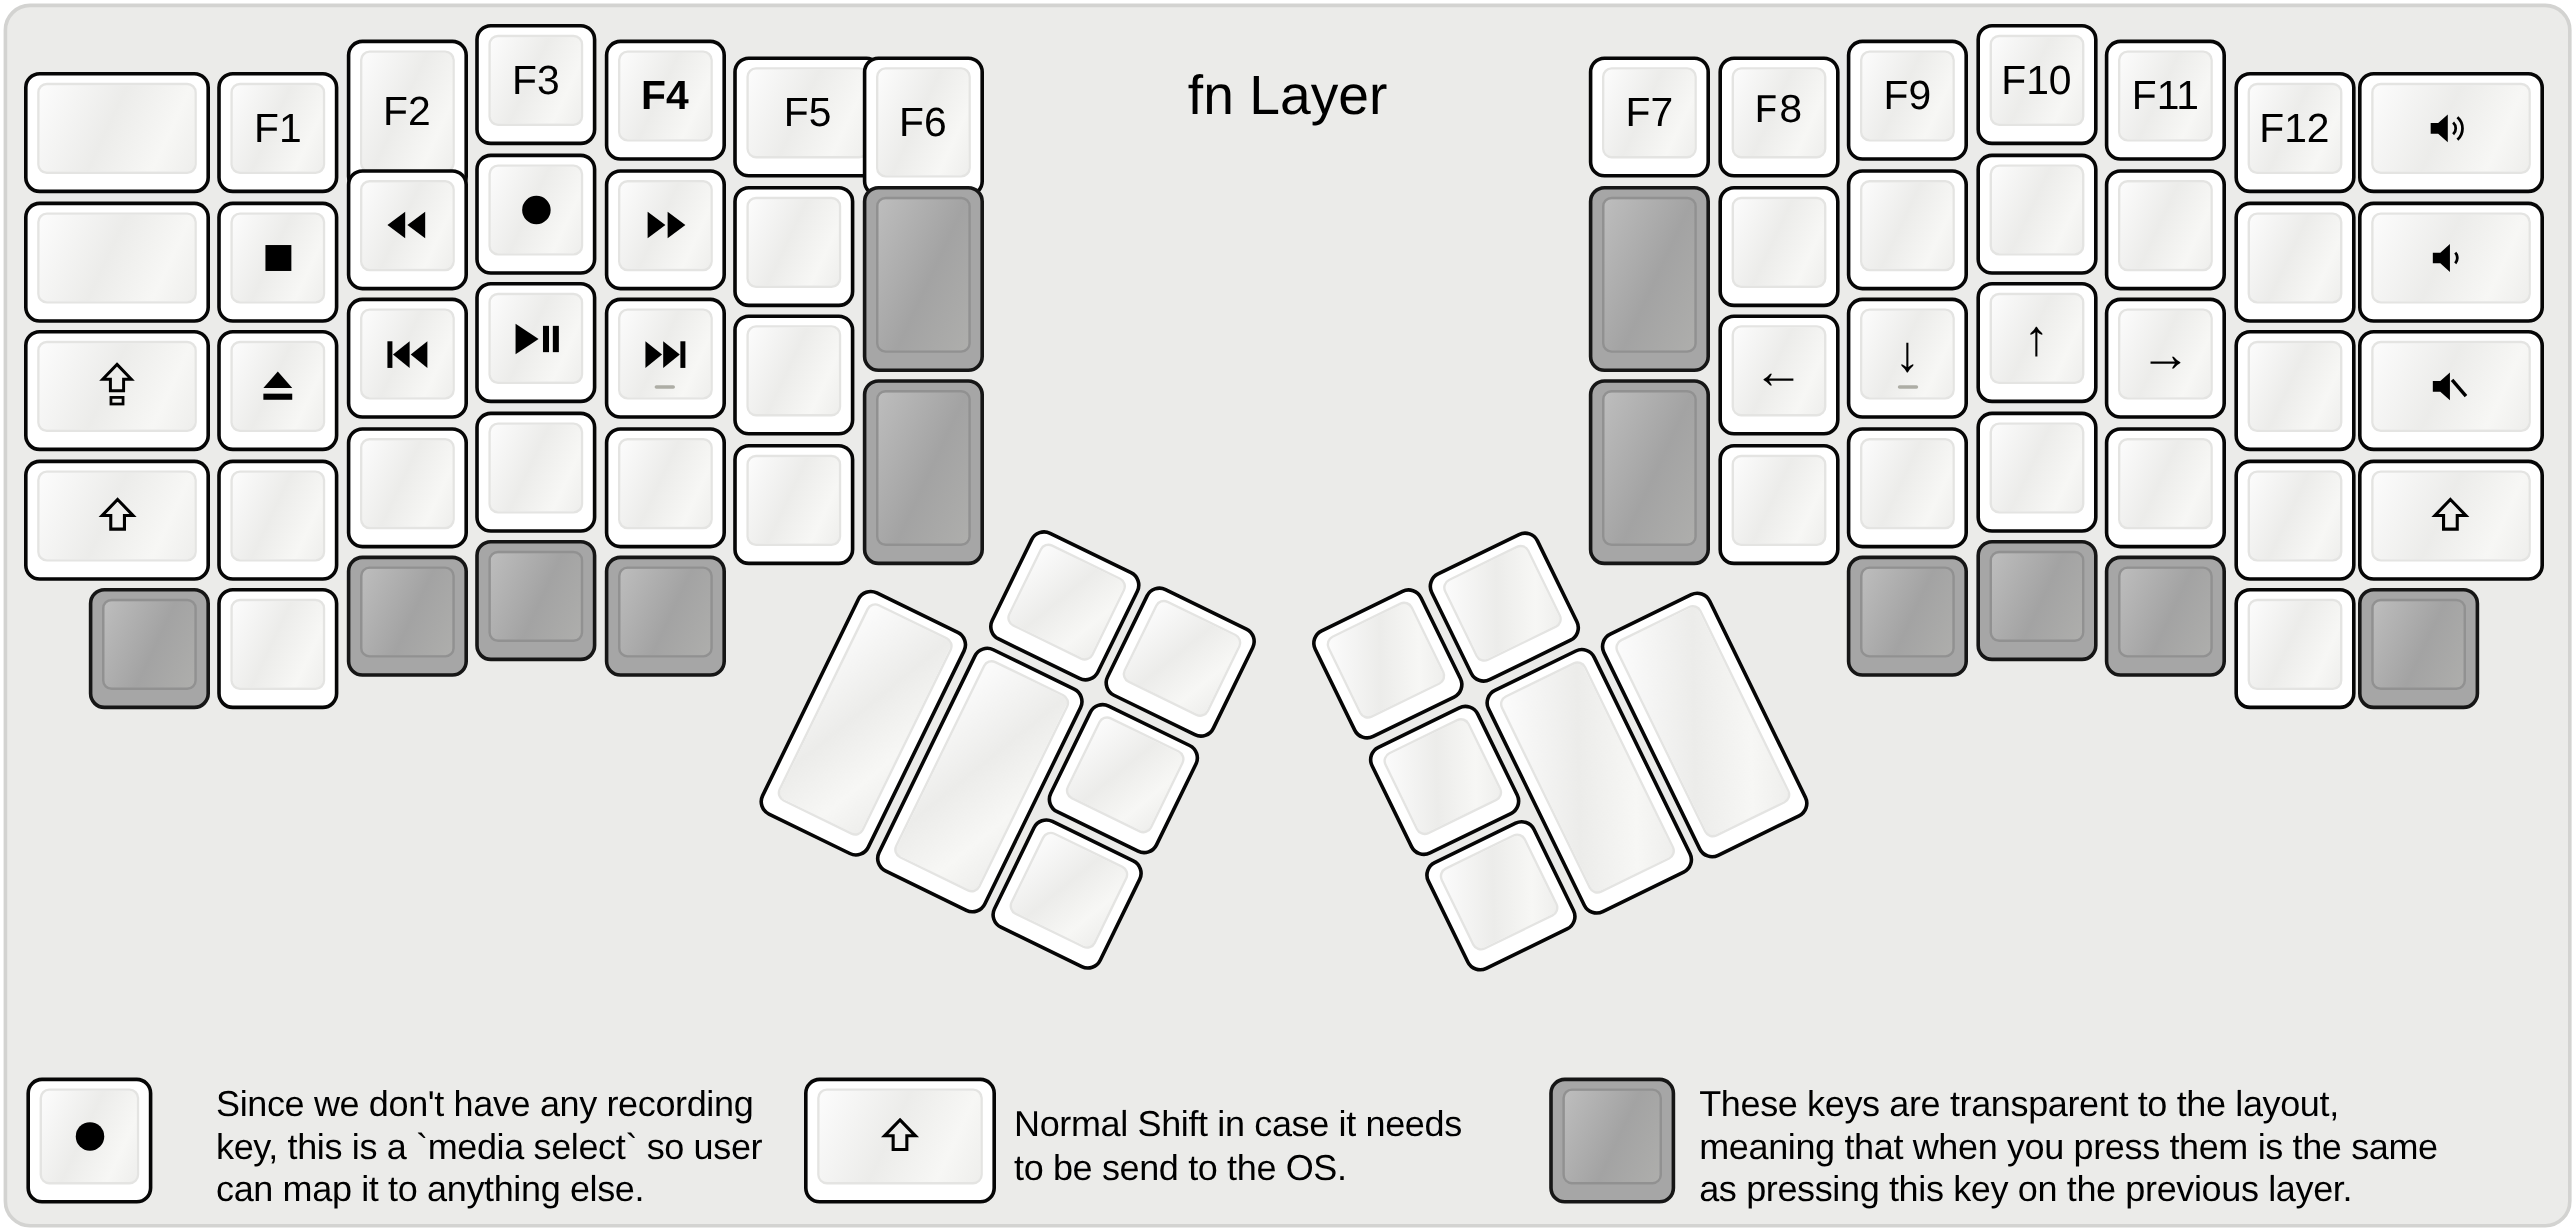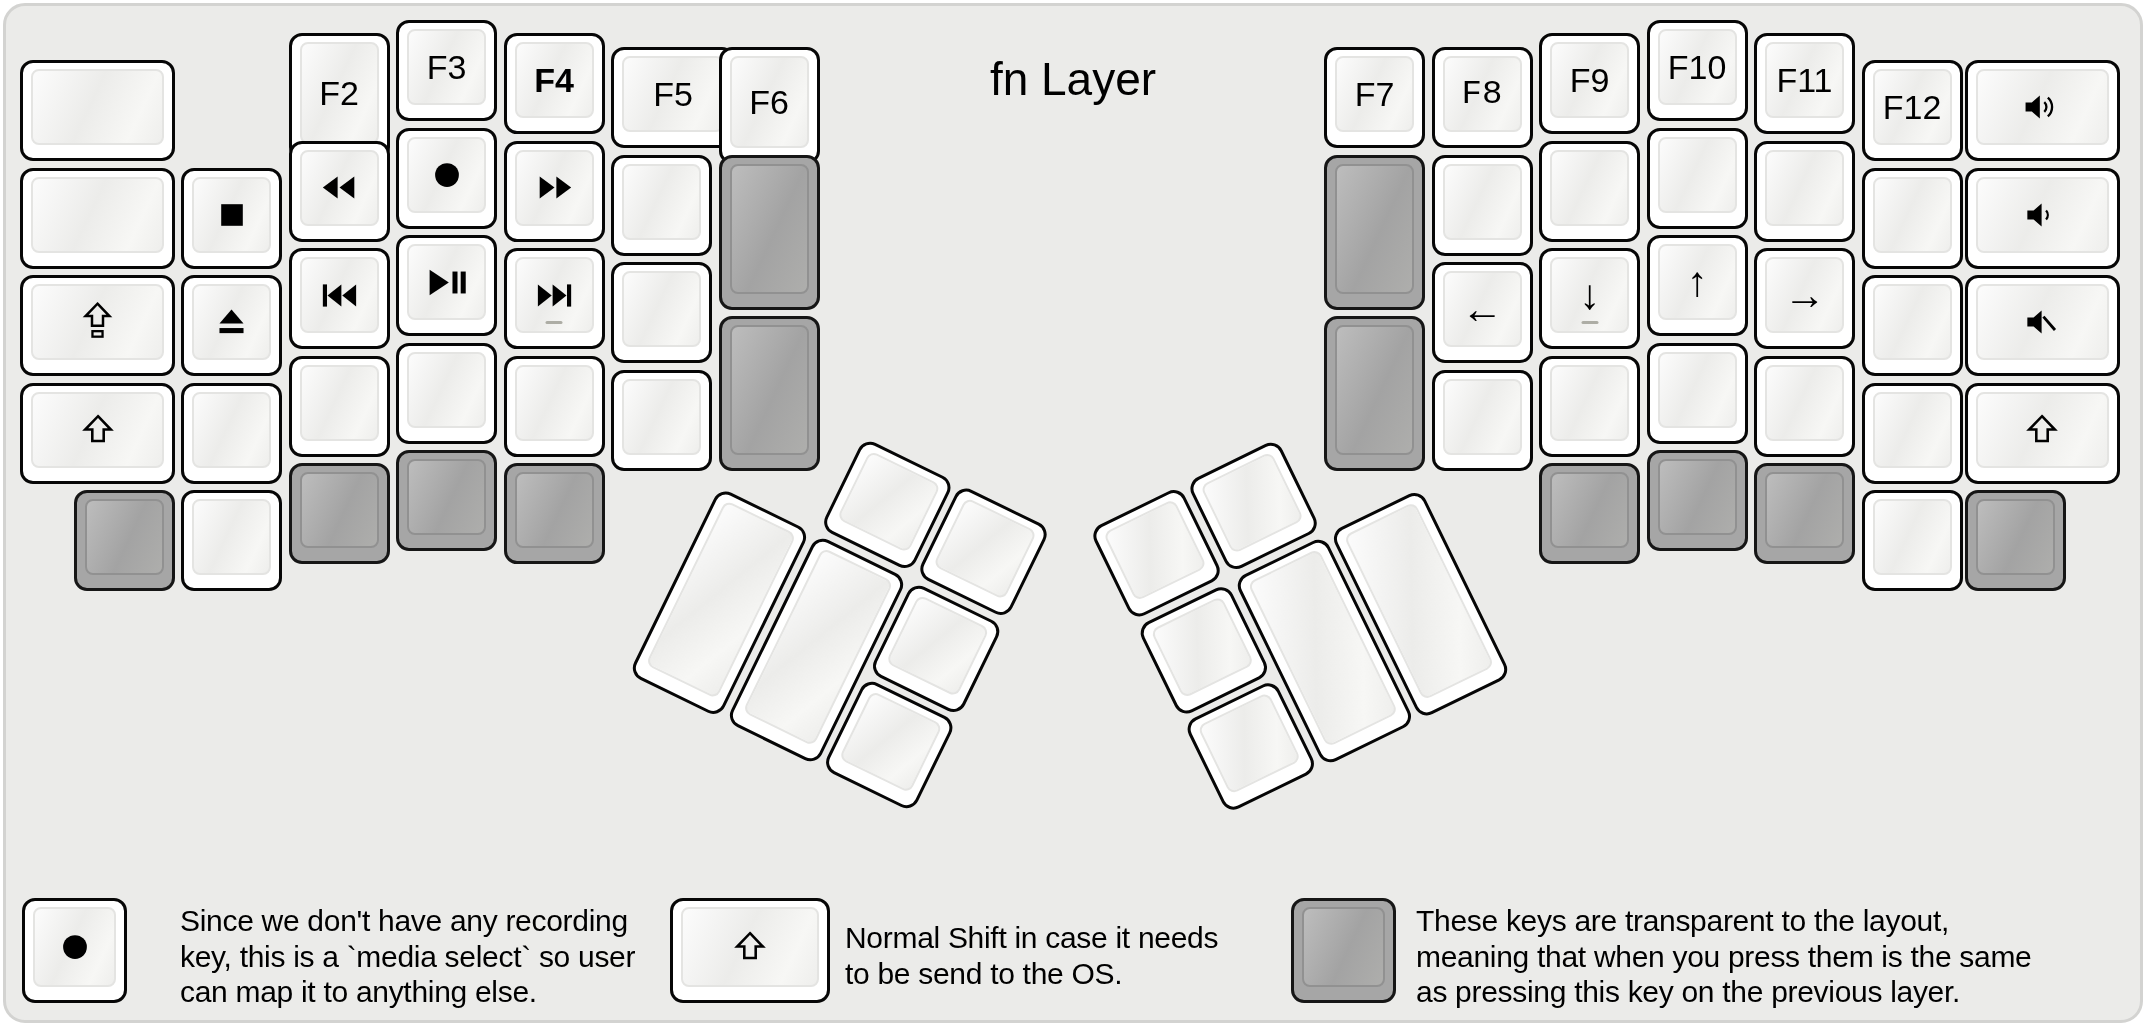--- a/index.html
+++ b/index.html
@@ -72,20 +72,25 @@
     </div>
     <div class="key white" style="left: 20px; top: 382.5px; width: 155px; height: 101px;">
       <div class="cap">
         <span>
           <svg viewBox="0 0 40 40" width="38" height="38">
             <path d="M20 5.5 L33.5 19.5 L26 19.5 L26 31.5 L14 31.5 L14 19.5 L6.5 19.5 Z" fill="none" stroke="#000" stroke-width="2.7"></path>
           </svg>
         </span>
       </div>
     </div>
+    <div class="key white" style="left: 181px; top: 60px; width: 101px; height: 101px;">
+      <div class="cap">
+        <span class="label">F1</span>
+      </div>
+    </div>
     <div class="key white" style="left: 181px; top: 167.5px; width: 101px; height: 101px;">
       <div class="cap">
         <span>
           <svg viewBox="0 0 40 40" width="36" height="36">
             <rect class="f" x="8" y="8" width="24" height="24"></rect>
           </svg>
         </span>
       </div>
     </div>
     <div class="key white" style="left: 181px; top: 275px; width: 101px; height: 101px;">

